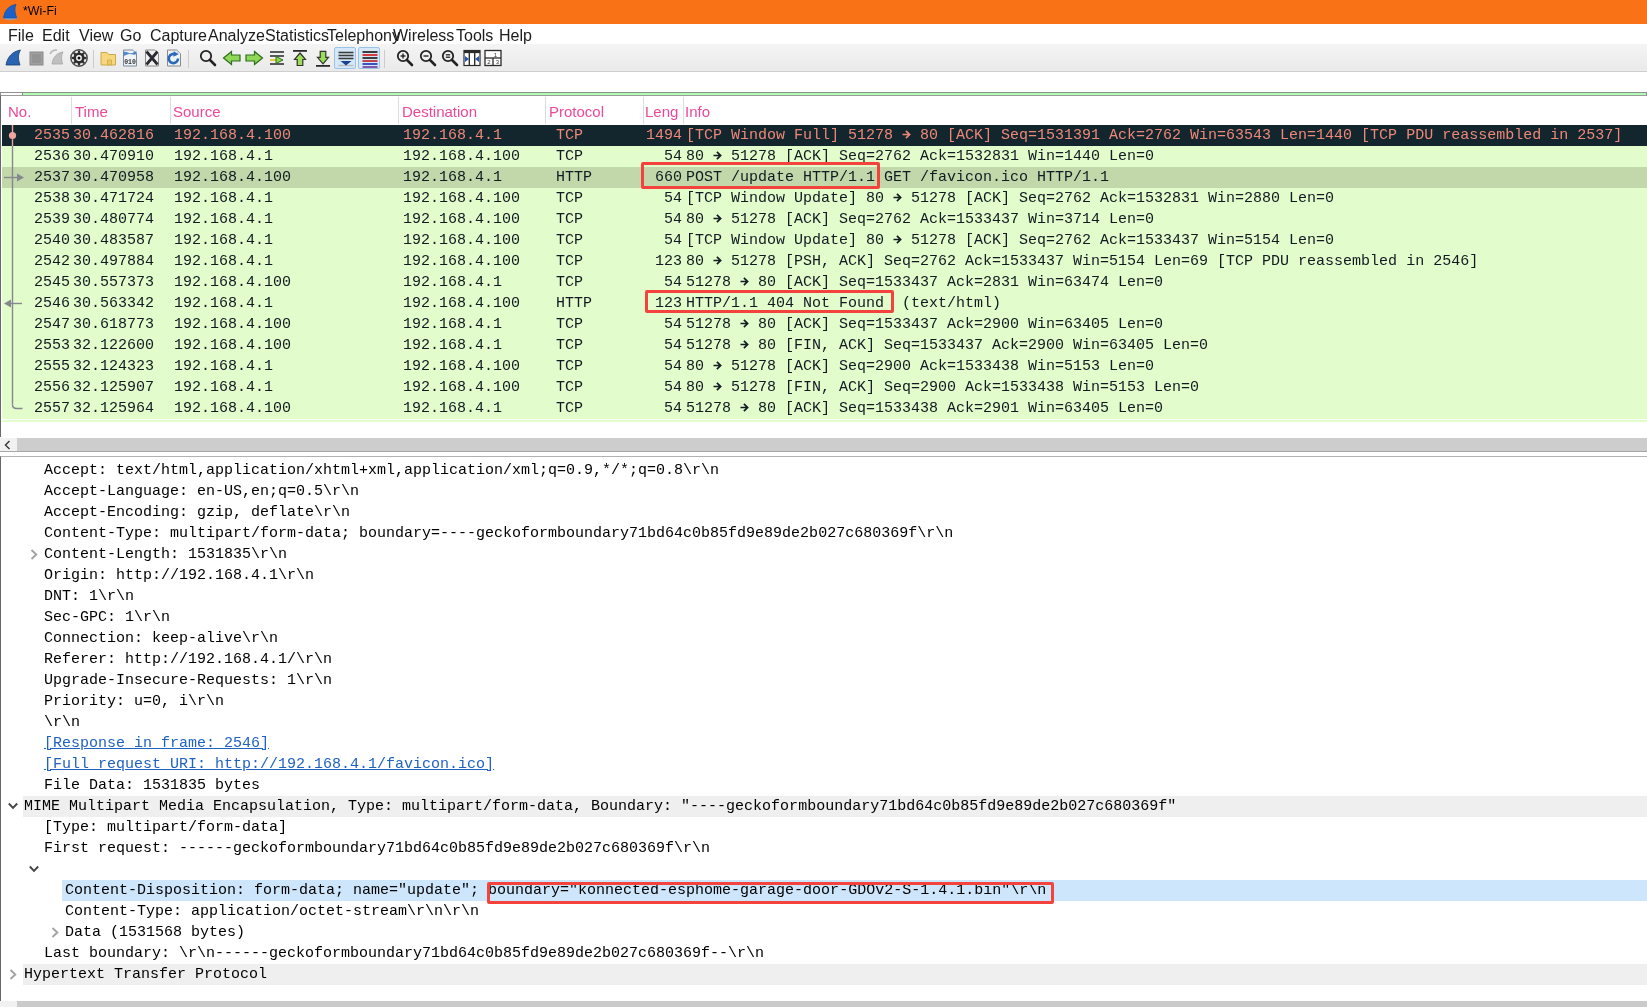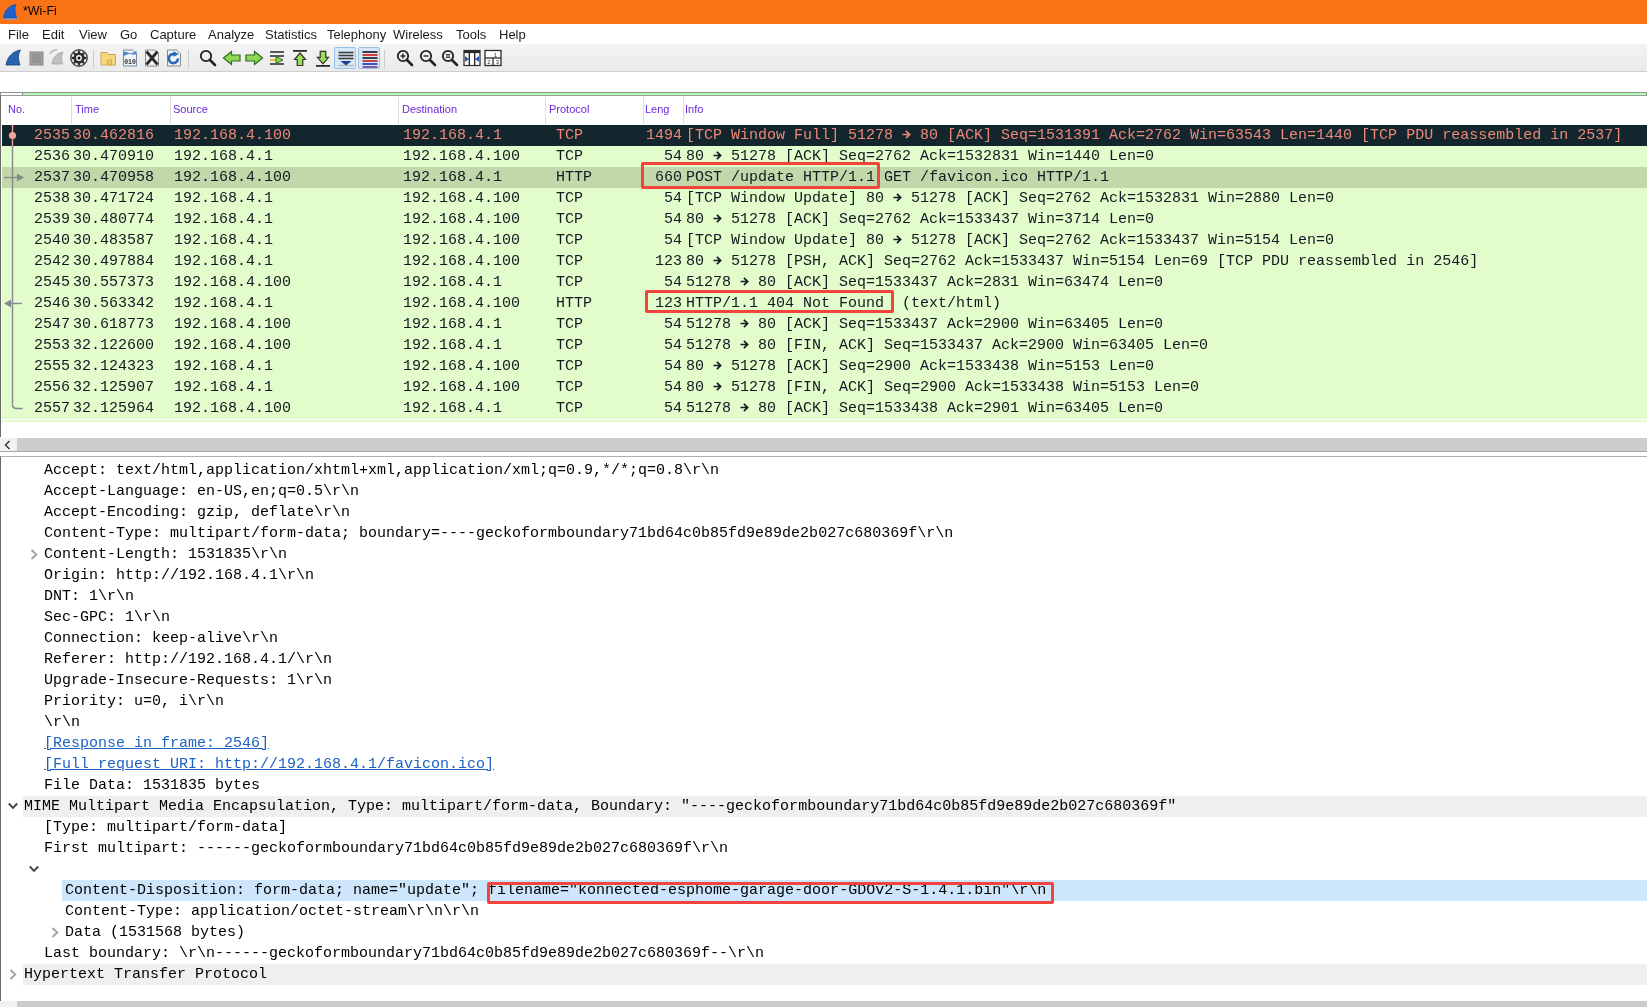--- a/index.html
+++ b/index.html
@@ -8,38 +8,38 @@
 #win { position:relative; width:1647px; height:1007px; background:#fff; }
 .ar { display:inline-block; width:9px; height:15px; vertical-align:-3px; }
 .ar svg { display:block; }
 
 
 #titlebar { position:absolute; left:0; top:0; width:1647px; height:24px; background:#f97316; }
 #titletext { position:absolute; left:23px; top:4px; font-size:12.4px; color:#000; }
 
 
 #menubar { position:absolute; left:0; top:24px; width:1647px; height:23px; background:#ffffff; }
-#menubar span { position:absolute; top:3px; font-size:13px; color:#1b1b1b; }
+#menubar span { position:absolute; top:3px; font-size:16px; color:#1b1b1b; }
 
 
 #toolbar { position:absolute; left:0; top:44px; width:1647px; height:28px; background:linear-gradient(#f4f4f4,#eaeaea); border-bottom:1px solid #cecece;}
 .tbtn { position:absolute; top:3px; width:22px; height:22px; }
 .tsep { position:absolute; top:6px; width:1px; height:18px; background:#cccccc; }
 .tbtn.checked { background:#d5e8f7; border:1px solid #9ac3e8; border-radius:2px; }
 
 
 #filterbar { position:absolute; left:0; top:72px; width:1647px; height:23px; background:#f2f2f2;margin-top:20px; }
 #fbook { position:absolute; left:0px; top:0px; width:23px; height:22px; background:#fdfdfd; border:1px solid #8f8f8f; }
 #ffield { position:absolute; left:23px; top:0px; width:1624px; height:22px; background:#b0fcb1; border:1px solid #8f8f8f; border-left:none;}
 #ftext { position:absolute; left:26px; top:3px; font-size:13px; color:#111; }
 
 
 #plist { position:absolute; left:0; top:95px; width:1647px; height:342px; background:#ffffff; border-left:1px solid #686868; border-top:1px solid #9a9a9a;}
 #phead { position:absolute; left:0; top:0; width:1647px; height:29px; background:#ffffff; }
-#phead .h { position:absolute; top:7px; font-size:11px; color:#6d28d9; }
+#phead .h { position:absolute; top:7px; font-size:15px; color:#ec4899; }
 #phead .vs { position:absolute; top:1px; height:27px; width:1px; background:#dcdcdc; }
 .prow { position:absolute; left:1px; width:1646px; height:21px; background:#e3fccc; color:#101a20;
         font-family:"Liberation Mono", monospace; font-size:15px; line-height:21px; white-space:pre; }
 .prow span { position:absolute; top:0; }
 .prow .no { left:0px; width:68px; text-align:right; }
 .prow .time { left:71px; }
 .prow .src { left:172px; }
 .prow .dst { left:401px; }
 .prow .proto { left:554px; }
 .prow .len { left:560px; width:120px; text-align:right; }
@@ -333,25 +333,25 @@
     <div class="drow" style="top:213px"><span class="txt" style="left:42px">Upgrade-Insecure-Requests: 1\r\n</span></div>
     <div class="drow" style="top:234px"><span class="txt" style="left:42px">Priority: u=0, i\r\n</span></div>
     <div class="drow" style="top:255px"><span class="txt" style="left:42px">\r\n</span></div>
     <div class="drow" style="top:276px"><span class="txt" style="left:42px"><span class="link">[Response in frame: 2546]</span></span></div>
     <div class="drow" style="top:297px"><span class="txt" style="left:42px"><span class="link">[Full request URI: http://192.168.4.1/favicon.ico]</span></span></div>
     <div class="drow" style="top:318px"><span class="txt" style="left:42px">File Data: 1531835 bytes</span></div>
     <div class="drow" style="top:339px"><span class="bg" style="left:21px;background:#efefef"></span><svg class="expsvg" style="left:5px" width="12" height="21" viewBox="0 0 12 21">
             <path d="M1.8,7.5 L6,11.8 L10.2,7.5" stroke="#444444" stroke-width="1.9" fill="none"></path>
           </svg><span class="txt" style="left:22px">MIME Multipart Media Encapsulation, Type: multipart/form-data, Boundary: "----geckoformboundary71bd64c0b85fd9e89de2b027c680369f"</span></div>
     <div class="drow" style="top:360px"><span class="txt" style="left:42px">[Type: multipart/form-data]</span></div>
-    <div class="drow" style="top:381px"><span class="txt" style="left:42px">First multipart: ------geckoformboundary71bd64c0b85fd9e89de2b027c680369f\r\n</span></div>
+    <div class="drow" style="top:381px"><span class="txt" style="left:42px">First request: ------geckoformboundary71bd64c0b85fd9e89de2b027c680369f\r\n</span></div>
     <div class="drow" style="top:402px"><svg class="expsvg" style="left:26px" width="12" height="21" viewBox="0 0 12 21">
             <path d="M1.8,7.5 L6,11.8 L10.2,7.5" stroke="#444444" stroke-width="1.9" fill="none"></path>
           </svg></div>
-    <div class="drow" style="top:423px"><span class="bg" style="left:60px;background:#cee6fc"></span><span class="txt" style="left:63px">Content-Disposition: form-data; name="update"; filename="konnected-esphome-garage-door-GDOv2-S-1.4.1.bin"\r\n</span></div>
+    <div class="drow" style="top:423px"><span class="bg" style="left:60px;background:#cee6fc"></span><span class="txt" style="left:63px">Content-Disposition: form-data; name="update"; boundary="konnected-esphome-garage-door-GDOv2-S-1.4.1.bin"\r\n</span></div>
     <div class="drow" style="top:444px"><span class="txt" style="left:63px">Content-Type: application/octet-stream\r\n\r\n</span></div>
     <div class="drow" style="top:465px"><svg class="expsvg" style="left:48px" width="10" height="21" viewBox="0 0 10 21">
             <path d="M2.5,6 L7.3,10.5 L2.5,15" stroke="#a2a2a2" stroke-width="1.9" fill="none"></path>
           </svg><span class="txt" style="left:63px">Data (1531568 bytes)</span></div>
     <div class="drow" style="top:486px"><span class="txt" style="left:42px">Last boundary: \r\n------geckoformboundary71bd64c0b85fd9e89de2b027c680369f--\r\n</span></div>
     <div class="drow" style="top:507px"><span class="bg" style="left:21px;background:#efefef"></span><svg class="expsvg" style="left:6px" width="10" height="21" viewBox="0 0 10 21">
             <path d="M2.5,6 L7.3,10.5 L2.5,15" stroke="#a2a2a2" stroke-width="1.9" fill="none"></path>
           </svg><span class="txt" style="left:22px">Hypertext Transfer Protocol</span></div>
     </div>
     </div>

